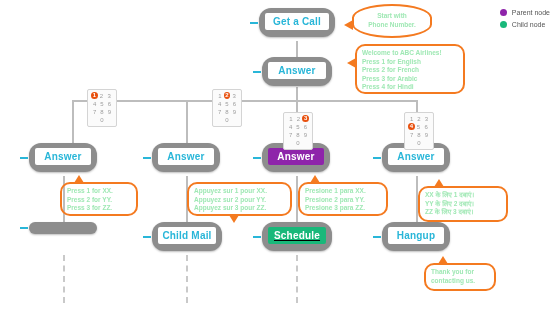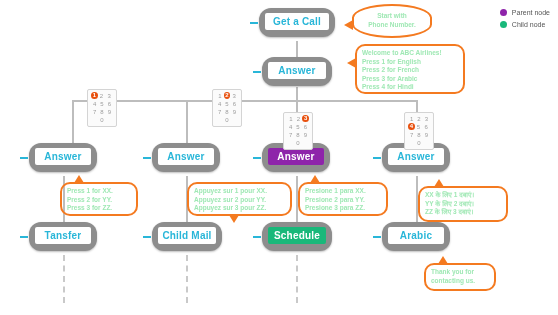--- a/index.html
+++ b/index.html
@@ -170,36 +170,35 @@
     <div class="inner">Answer</div>
   </div>
 
   <div class="node" style="left:382px;top:143px;width:68px;">
     <span class="handle"></span>
     <div class="inner">Answer</div>
   </div>
 
   <div class="node" style="left:29px;top:222px;width:68px;">
     <span class="handle"></span>
-    <div class="inner">Tansfer</div>
   </div>
 
   <div class="node" style="left:152px;top:222px;width:70px;">
     <span class="handle"></span>
     <div class="inner">Child Mail</div>
   </div>
 
-  <div class="node child" style="left:262px;top:222px;width:70px;">
+  <div class="node child" style="left:262px;top:222px;width:70px;text-decoration:underline;">
     <span class="handle"></span>
     <div class="inner">Schedule</div>
   </div>
 
   <div class="node" style="left:382px;top:222px;width:68px;">
     <span class="handle"></span>
-    <div class="inner">Arabic</div>
+    <div class="inner">Hangup</div>
   </div>
 
   <div class="keypad" style="left:87px;top:89px;">
     <div class="krow">
         <span class="k on">1</span>
         <span class="k">2</span>
         <span class="k">3</span>
       </div>
     <div class="krow">
         <span class="k">4</span>

